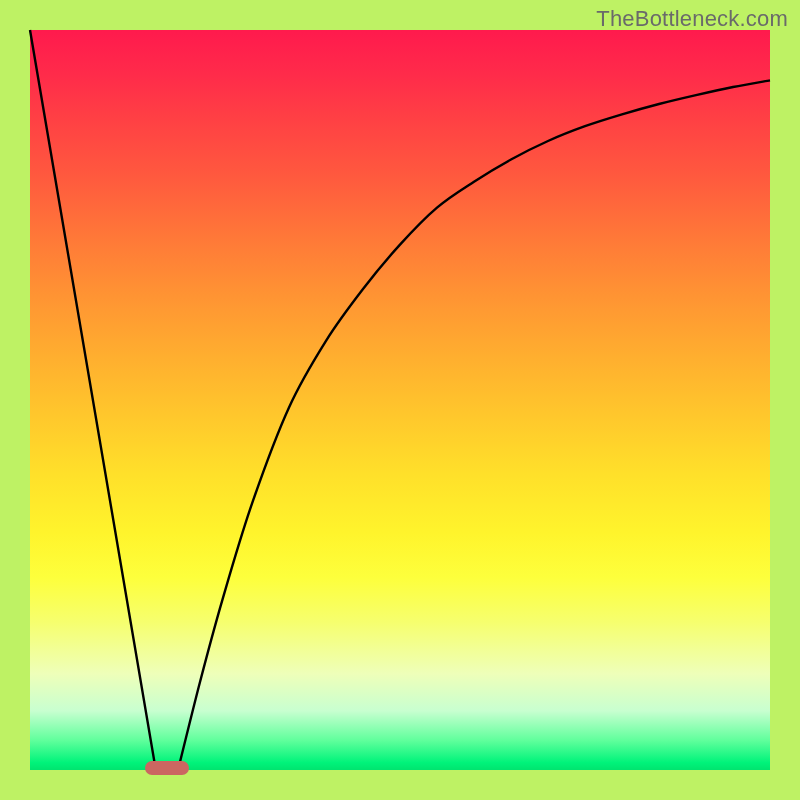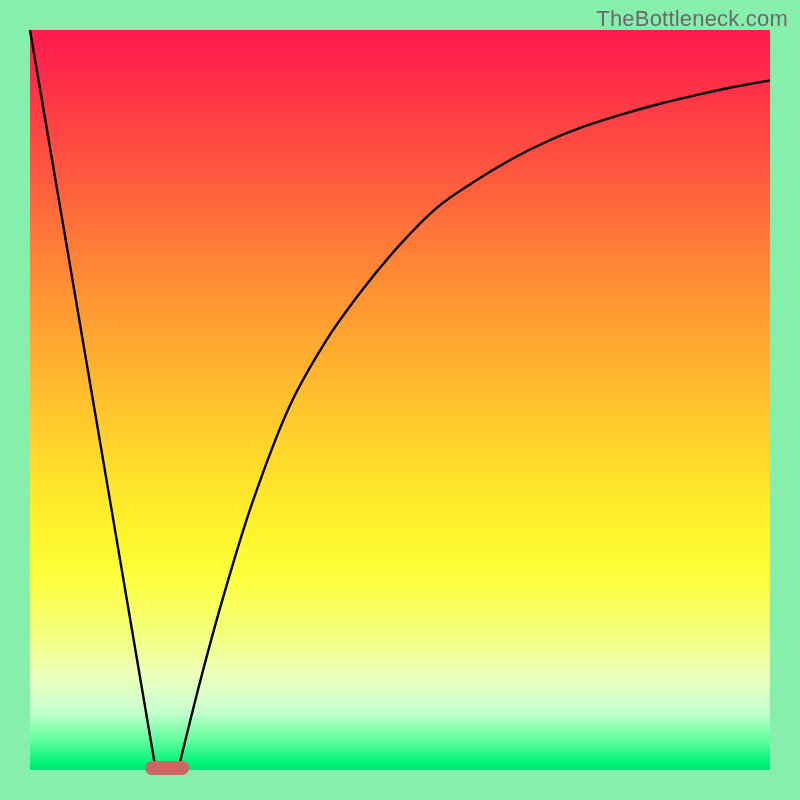--- a/index.html
+++ b/index.html
@@ -8,21 +8,21 @@
     width: 800px;
     height: 800px;
     background: #000;
     overflow: hidden;
     font-family: Arial, Helvetica, sans-serif;
   }
   .frame {
     position: relative;
     width: 800px;
     height: 800px;
-    background: #86efac;
+    background: #bef264;
   }
   .plot-area {
     position: absolute;
     left: 30px;
     top: 30px;
     width: 740px;
     height: 740px;
     background: linear-gradient(
       to bottom,
       #ff1a4d 0%,

